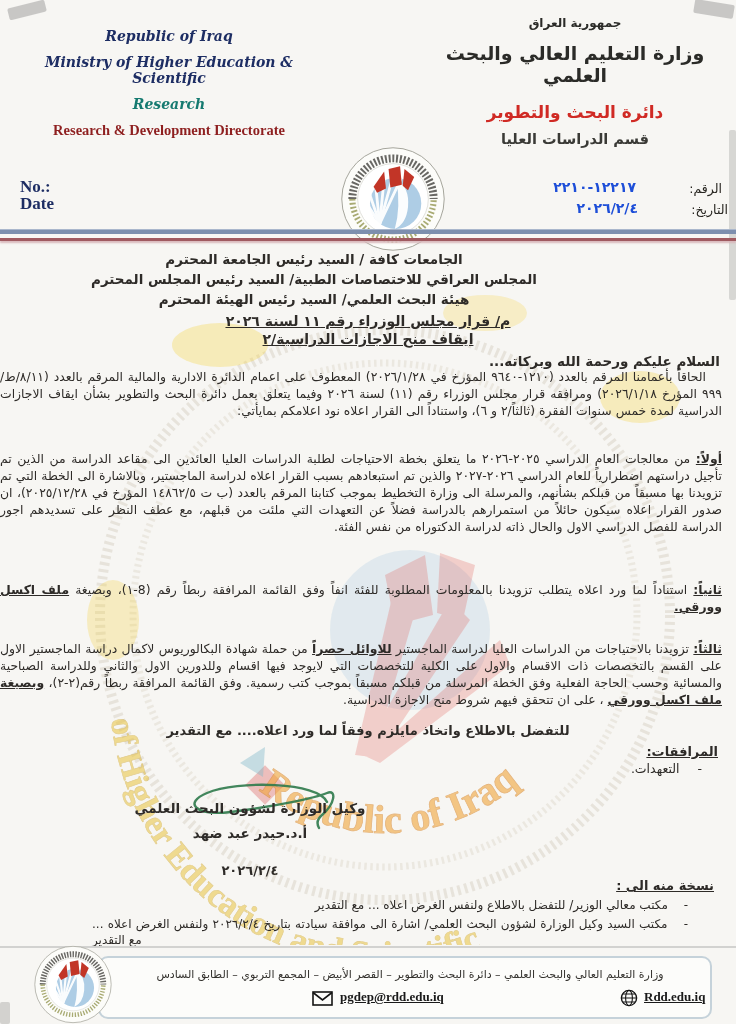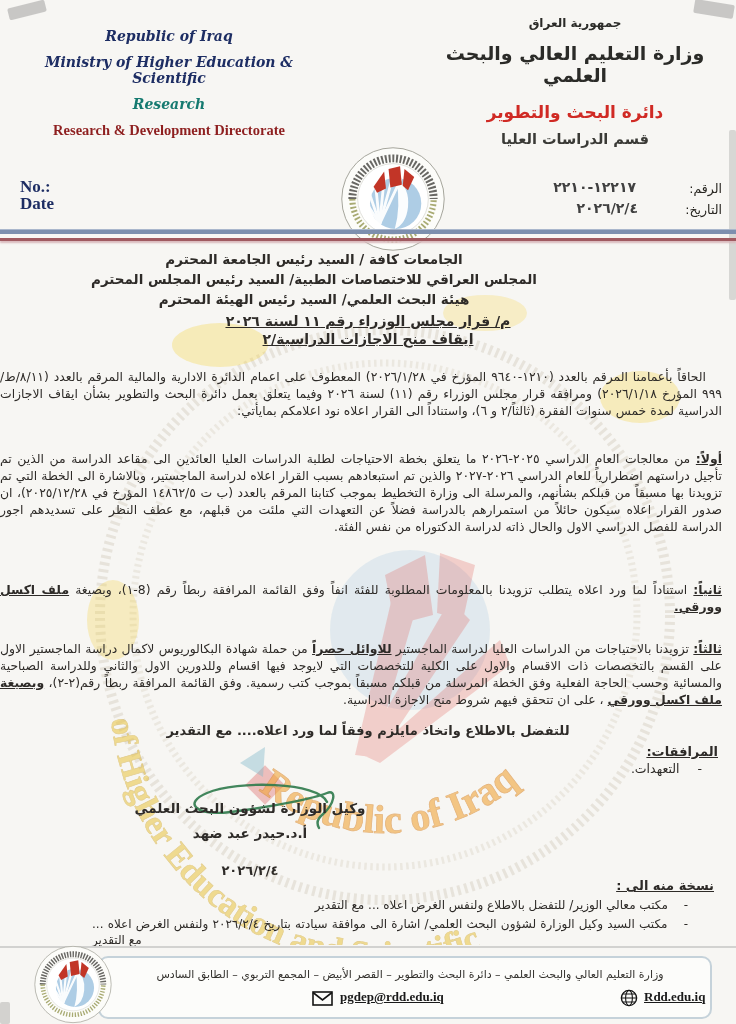--- a/index.html
+++ b/index.html
@@ -17,21 +17,21 @@
   .en-red{color:#8e1f1f;font-size:14.5px;font-style:normal;font-family:"Liberation Serif",serif;}
   .no-date{left:20px;top:178px;font-family:"Liberation Serif",serif;font-weight:bold;
            color:#1d2d63;font-size:17px;line-height:17px;}
   
   .hdr-ar{right:8px;top:16px;width:306px;text-align:center;direction:rtl;}
   .ar-country{font-size:12px;font-weight:bold;color:#2b2b28;letter-spacing:1px;}
   .ar-ministry{font-size:19px;font-weight:bold;color:#2b2b28;margin-top:12px;letter-spacing:.5px;}
   .ar-dir{font-size:17px;font-weight:bold;color:#d02a24;margin-top:16px;}
   .ar-dept{font-size:14.5px;font-weight:bold;color:#3a3a36;margin-top:9px;letter-spacing:1px;}
   .numlab{font-size:12.5px;color:#26241f;direction:rtl;}
-  .numval{font-size:14px;font-weight:bold;color:#404040;}
+  .numval{font-size:14px;font-weight:bold;color:#1d4ed8;}
   
   .div-blue{left:0;top:230px;width:736px;height:4px;background:#7d8fae;box-shadow:0 -1px 0 #aab7cc;}
   .div-red{left:0;top:238px;width:736px;height:3px;background:#a05a60;box-shadow:0 2px 2px #d8b7ba;}
   
   .recips{left:0;top:249px;width:628px;text-align:center;direction:rtl;
           font-size:13.5px;font-weight:bold;line-height:20px;}
   .subj{left:0;width:736px;text-align:center;direction:rtl;font-size:14px;font-weight:bold;}
   .greet{right:16px;top:353px;direction:rtl;font-size:13.5px;font-weight:bold;}
   .para{left:0;right:14px;direction:rtl;text-align:justify;font-size:12.4px;line-height:17px;}
   .lab{font-weight:bold;text-decoration:underline;}
@@ -138,21 +138,21 @@
 
   <div class="abs hdr-ar">
     <div class="ar-country">جمهورية العراق</div>
     <div class="ar-ministry">وزارة التعليم العالي والبحث العلمي</div>
     <div class="ar-dir">دائرة البحث والتطوير</div>
     <div class="ar-dept">قسم الدراسات العليا</div>
   </div>
 
   <div class="abs numlab" style="right:14px;top:181px;">الرقم:</div>
   <div class="abs numval ltrnum" style="right:100px;top:179px;">١٢٢١٧-٢٢١٠</div>
-  <div class="abs numlab" style="right:14px;top:202px;margin-left:32px;">التاريخ:</div>
+  <div class="abs numlab" style="right:8px;top:202px;margin-left:32px;">التاريخ:</div>
   <div class="abs numval ltrnum" style="right:98px;top:200px;">٢٠٢٦/٢/٤</div>
 
   <svg class="abs" style="left:329px;top:146px;" width="128" height="106" viewBox="0 0 120 120">
     <use href="#seal"></use>
   </svg>
 
   <div class="abs div-blue"></div>
   <div class="abs div-red"></div>
 
   <div class="abs recips">
@@ -161,20 +161,21 @@
     <div>هيئة البحث العلمي/ السيد رئيس الهيئة المحترم</div>
   </div>
 
   <div class="abs subj" style="top:313px;text-decoration:underline;">
     <span class="u">م/ قرار مجلس الوزراء رقم ١١ لسنة ٢٠٢٦</span>
   </div>
   <div class="abs subj" style="top:331px;">
     <span class="u">ايقاف منح الاجازات الدراسية/٢</span>
   </div>
 
+  <div class="abs greet">السلام عليكم ورحمة الله وبركاته...</div>
 
   <p class="abs para" style="top:368px;text-indent:16px;margin:0;">الحاقاً بأعمامنا المرقم بالعدد (١٢١٠-٩٦٤٠ المؤرخ في ٢٠٢٦/١/٢٨) المعطوف على اعمام الدائرة الادارية والمالية المرقم بالعدد (٨/١١/ط/٩٩٩ المؤرخ ٢٠٢٦/١/١٨) ومرافقه قرار مجلس الوزراء رقم (١١) لسنة ٢٠٢٦ وفيما يتعلق بعمل دائرة البحث والتطوير بشأن ايقاف الاجازات الدراسية لمدة خمس سنوات الفقرة (ثالثاً/٢ و ٦)، واستناداً الى القرار اعلاه نود اعلامكم بمايأتي:</p>
 
   <p class="abs para" style="top:450px;margin:0;">
     <span class="lab">أولاً:</span>
     <span>من معالجات العام الدراسي ٢٠٢٥-٢٠٢٦ ما يتعلق بخطة الاحتياجات لطلبة الدراسات العليا العائدين الى مقاعد الدراسة من الذين تم تأجيل دراستهم اضطرارياً للعام الدراسي ٢٠٢٦-٢٠٢٧ والذين تم استبعادهم بسبب القرار اعلاه لدراسة الماجستير، وبالاشارة الى الخطة التي تم تزويدنا بها مسبقاً من قبلكم بشأنهم، والمرسلة الى وزارة التخطيط بموجب كتابنا المرقم بالعدد (ب ت ١٤٨٦٢/٥ المؤرخ في ٢٠٢٥/١٢/٢٨)، ان صدور القرار اعلاه سيكون حائلاً من استمرارهم بالدراسة فضلاً عن التعهدات التي ملئت من قبلهم، مع عطف النظر على تسديدهم اجور الدراسة للفصل الدراسي الاول والحال ذاته لدراسة الدكتوراه من نفس الفئة.</span>
   </p>
 
   <p class="abs para" style="top:581px;margin:0;">
     <span class="lab">ثانياً:</span>

